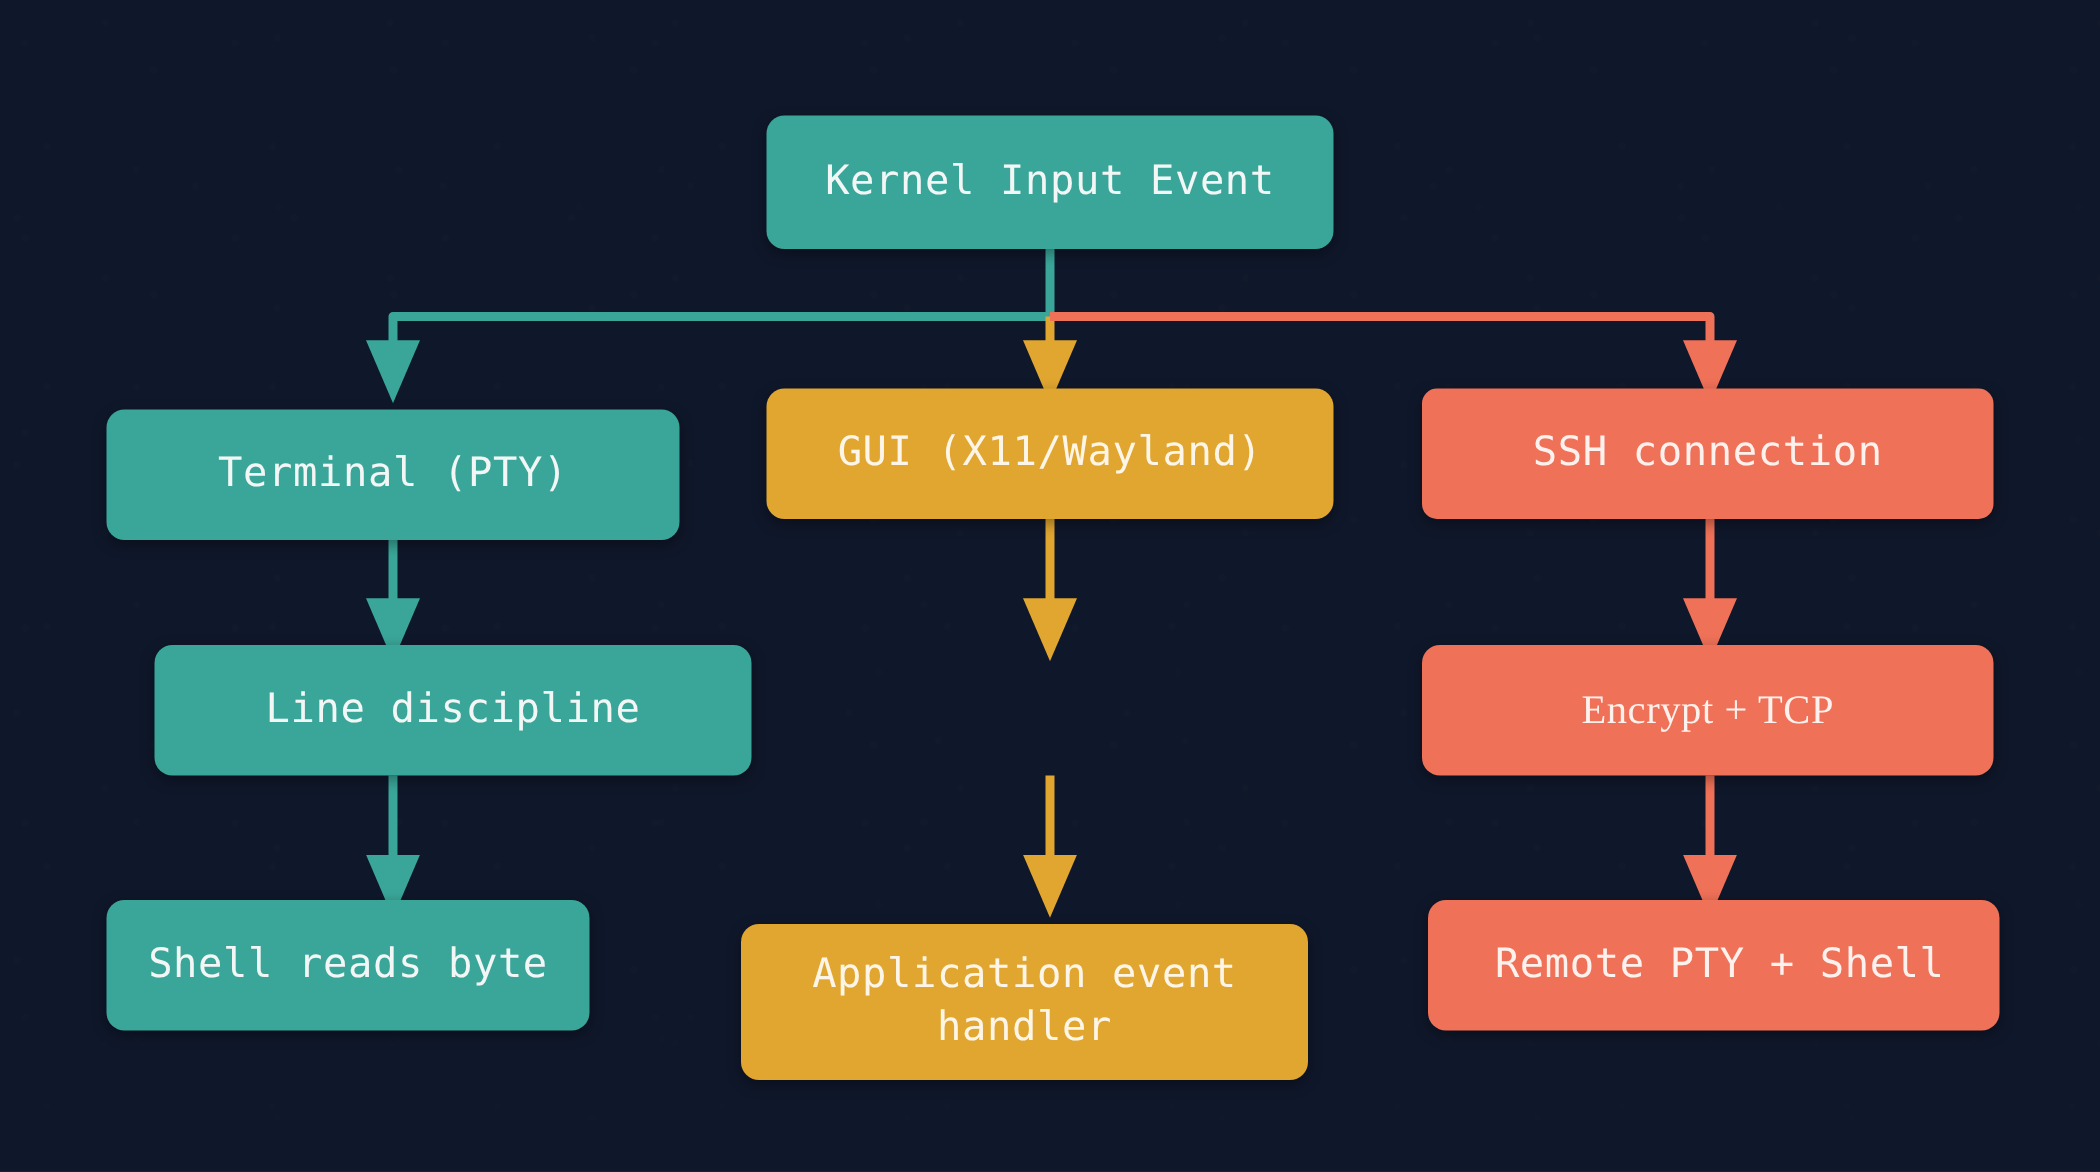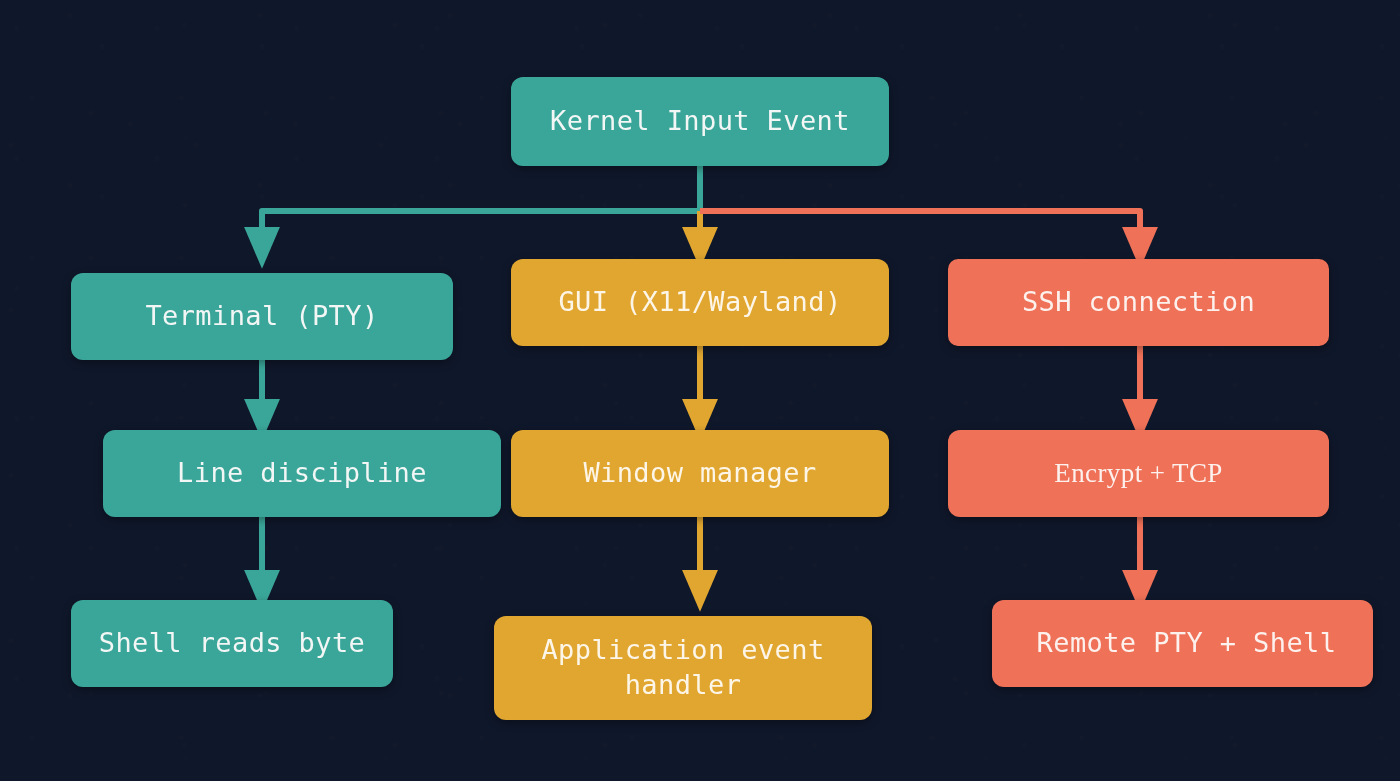--- a/index.html
+++ b/index.html
@@ -101,21 +101,20 @@
     </g>
   </svg>
 
   <div class="node teal" style="left:511px; top:77px; width:378px; height:89px;">Kernel Input Event</div>
 
   <div class="node teal" style="left:71px; top:259px; width:382px; height:87px;margin-top:14px;">Terminal (PTY)</div>
   <div class="node amber" style="left:511px; top:259px; width:378px; height:87px;">GUI (X11/Wayland)</div>
   <div class="node coral" style="left:948px; top:259px; width:381px; height:87px;border-radius:10px;">SSH connection</div>
 
   <div class="node teal" style="left:71px; top:430px; width:398px; height:87px;margin-left:32px;">Line discipline</div>
-  <div class="node amber" style="left:511px; top:430px; width:378px; height:87px;">Window manager</div>
   <div class="node coral" style="left:948px; top:430px; width:381px; height:87px;font-family:Liberation Serif, serif;">Encrypt + TCP</div>
 
   <div class="node teal" style="left:71px; top:600px; width:322px; height:87px;">Shell reads byte</div>
   <div class="node amber" style="left:494px; top:600px; width:378px; height:104px;margin-top:16px;">Application event
 handler</div>
-  <div class="node coral" style="left:992px; top:600px; width:381px; height:87px;padding-left:22px;">Remote PTY + Shell</div>
+  <div class="node coral" style="left:952px; top:600px; width:381px; height:87px;padding-left:22px;">Remote PTY + Shell</div>
 
 </div>
 
 </body></html>

